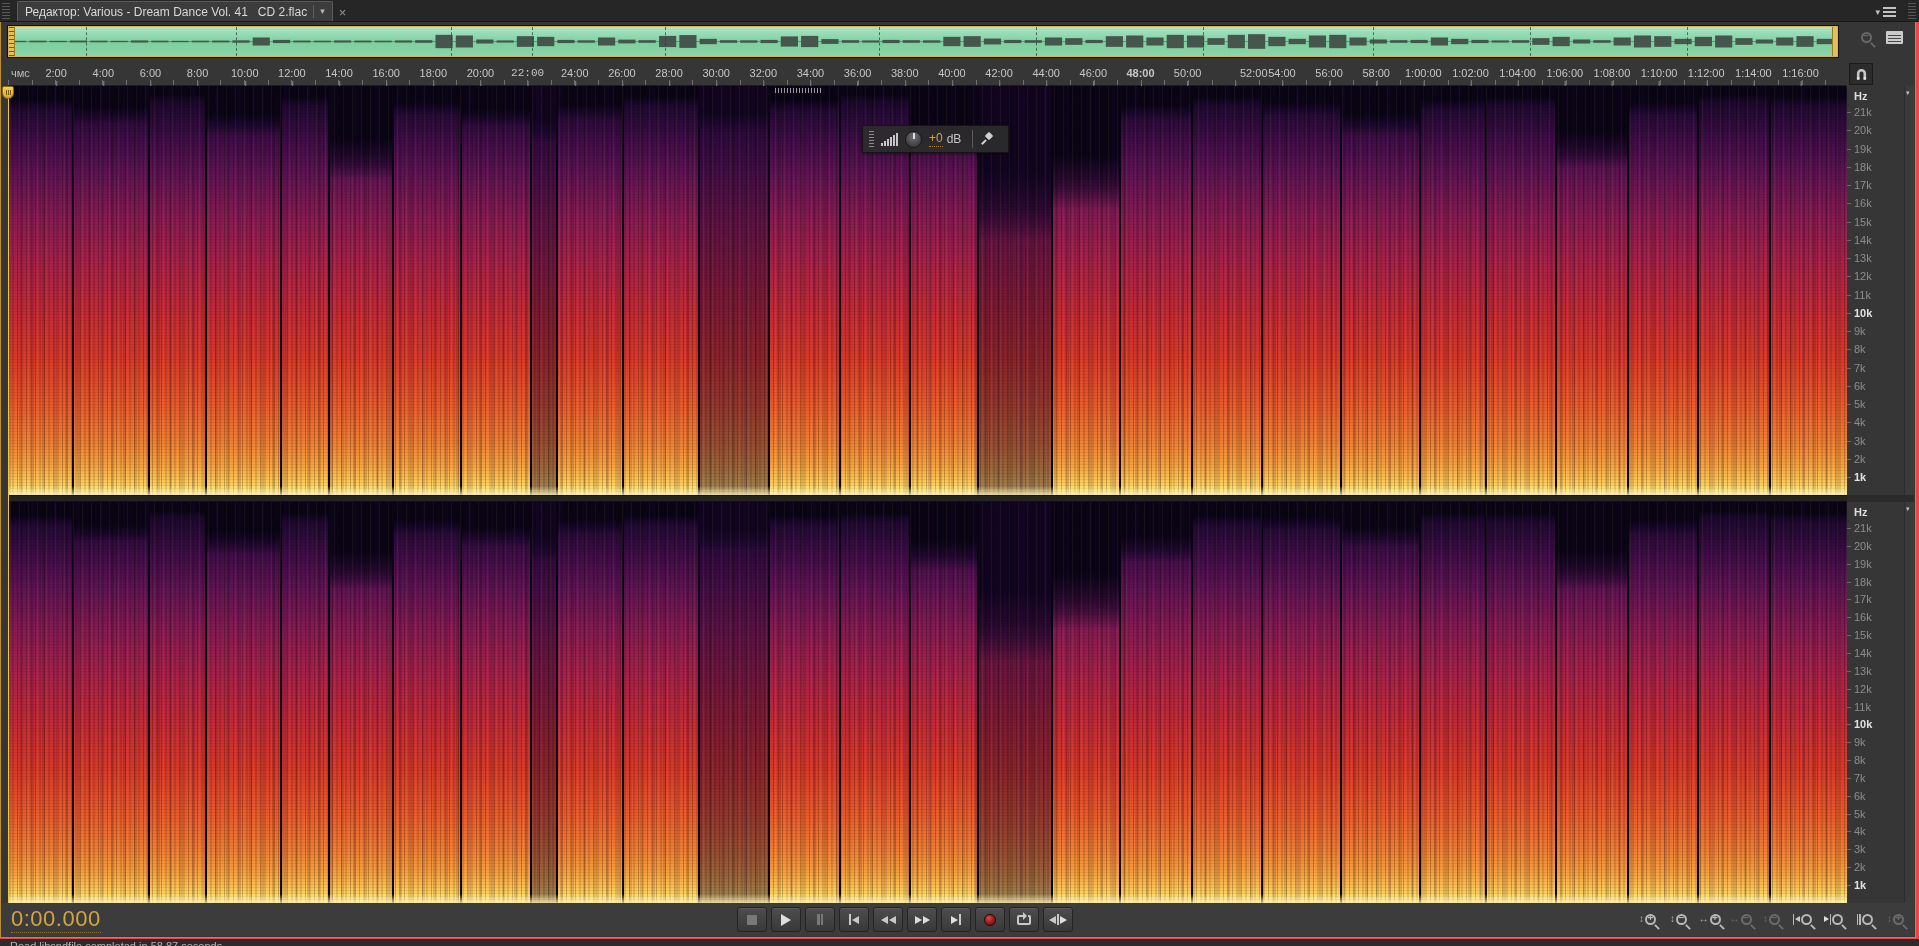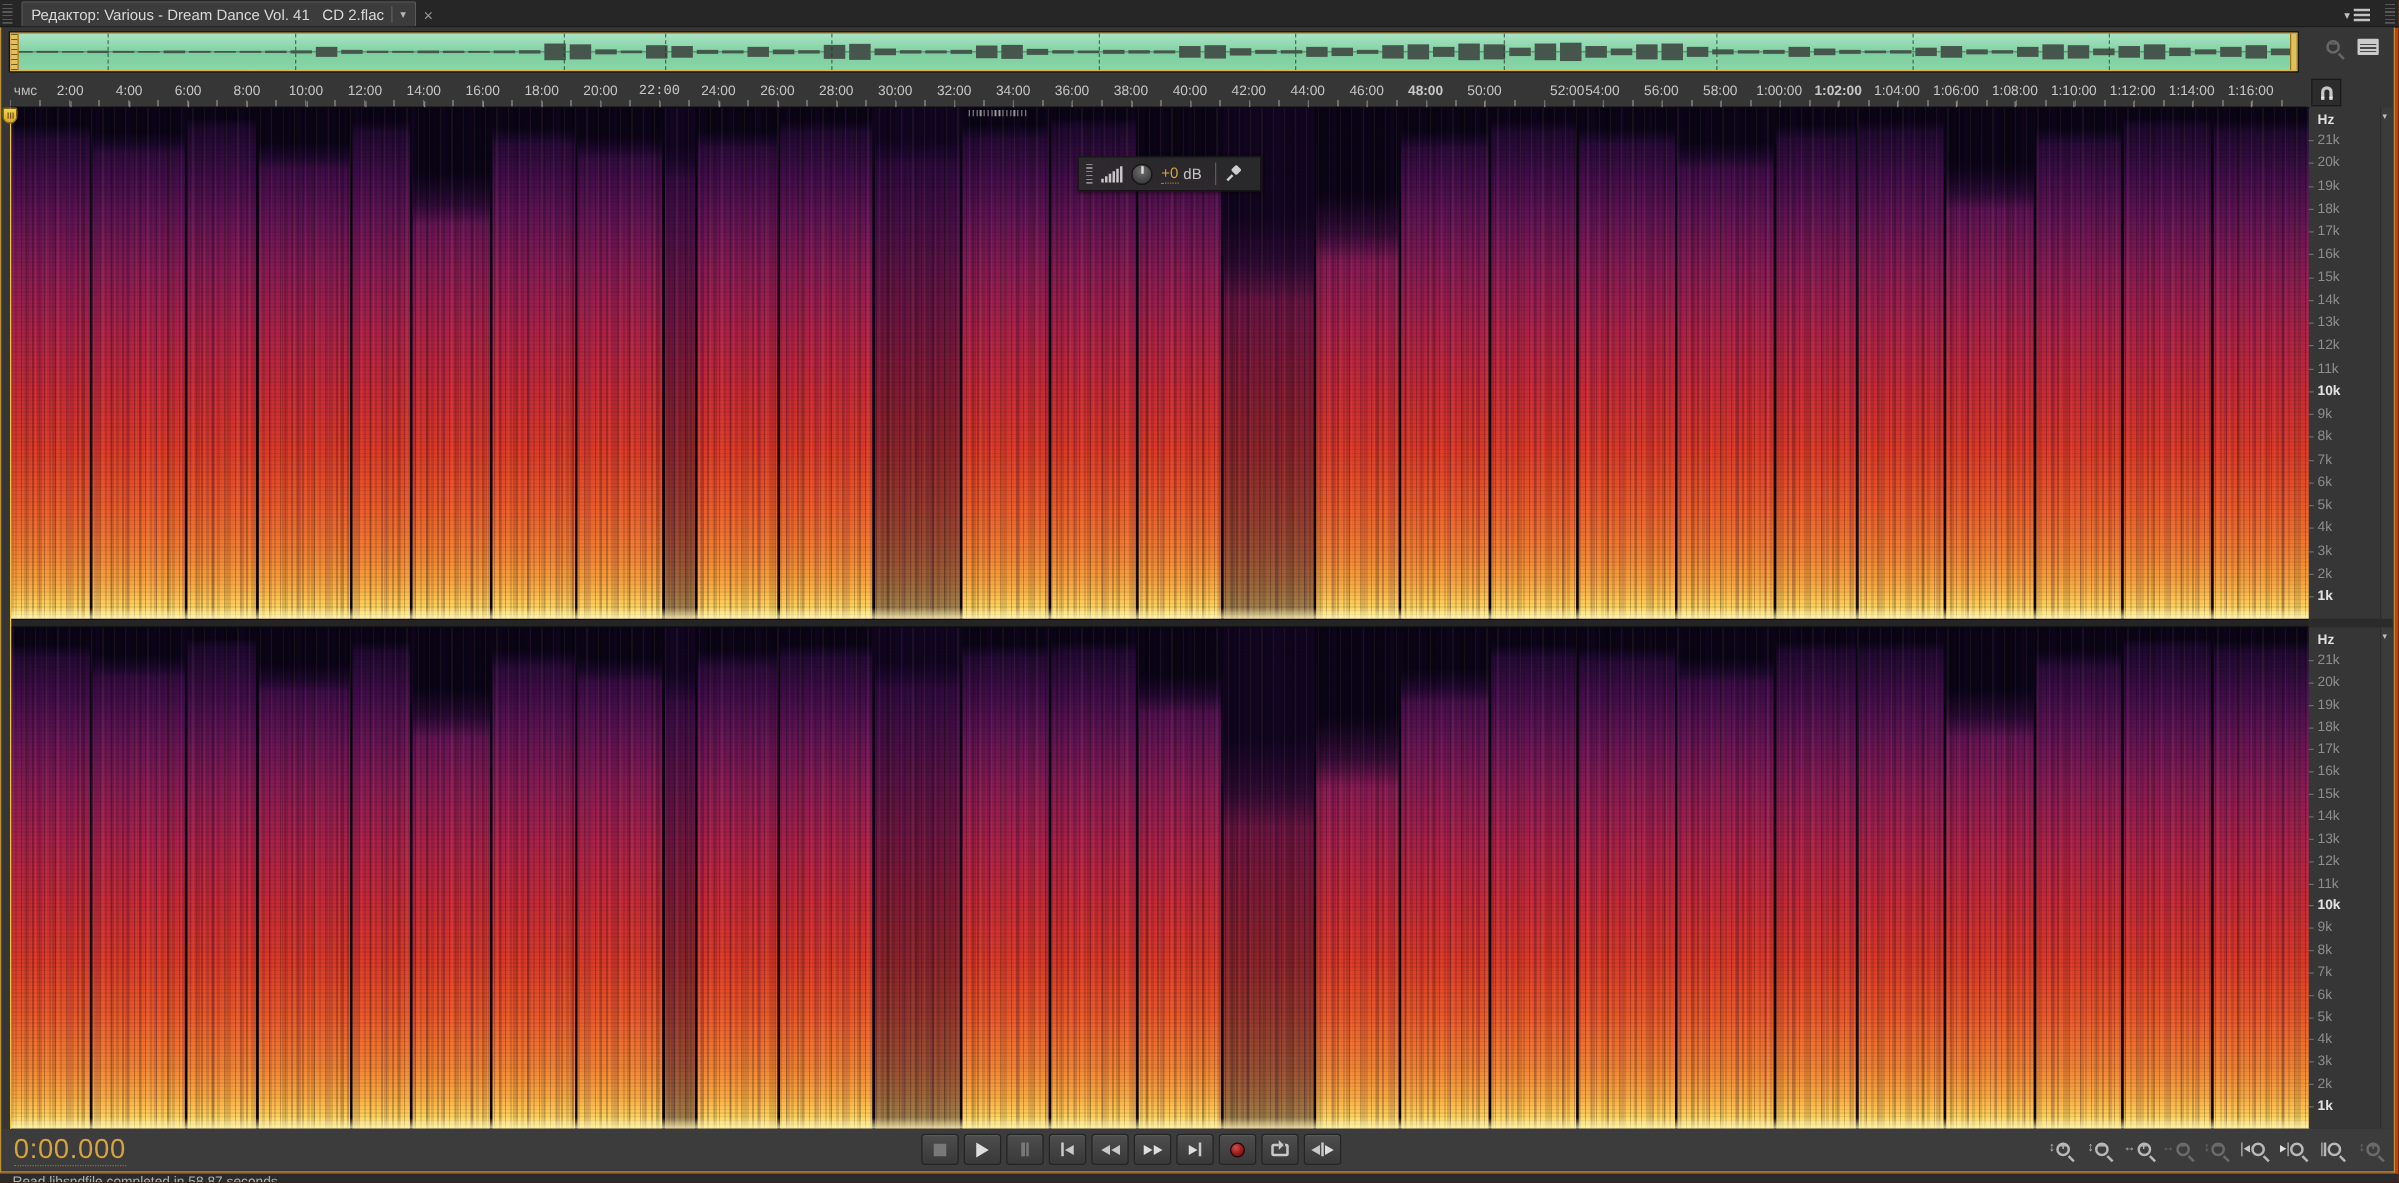--- a/index.html
+++ b/index.html
@@ -1,17 +1,17 @@
 <!DOCTYPE html>
 <html><head>
 <meta charset="utf-8">
 <style>
   html,body{margin:0;padding:0;background:#1b1b1b;}
   *{box-sizing:border-box;}
-  .app{position:relative;width:1919px;height:946px;background:#c2410c;overflow:hidden;
+  .app{position:relative;width:1919px;height:946px;background:#ef4444;overflow:hidden;
        font-family:"Liberation Sans",sans-serif;-webkit-font-smoothing:antialiased;}
 
   
   .tabbar{position:absolute;left:0;top:0;width:100%;height:22px;background:#262626;
           border-bottom:1px solid #181818;display:flex;align-items:flex-end;}
   .grip{width:8px;height:16px;margin:3px 3px 2px 2px;
         background:repeating-linear-gradient(0deg,#585858 0 1px,transparent 1px 3px);}
   .tab{margin-left:4px;height:20px;background:#3c3c3c;border:1px solid #5a5a5a;border-bottom:none;
        border-radius:2px 2px 0 0;display:flex;align-items:center;padding:0 7px;}
   .tab-label{font-size:12px;color:#d8d8d8;white-space:pre;}
@@ -315,21 +315,21 @@
           <div class="ruler-label" style="left: 53.92%;">42:00</div>
           <div class="ruler-label" style="left: 56.485%;">44:00</div>
           <div class="ruler-label" style="left: 59.05%;">46:00</div>
           <div class="ruler-label" style="left: 61.615%; font-weight: bold;">48:00</div>
           <div class="ruler-label" style="left: 64.18%;">50:00</div>
           <div class="ruler-label" style="left: 66.745%; padding-left: 38px;">52:00</div>
           <div class="ruler-label" style="left: 69.31%;">54:00</div>
           <div class="ruler-label" style="left: 71.875%;">56:00</div>
           <div class="ruler-label" style="left: 74.44%;">58:00</div>
           <div class="ruler-label" style="left: 77.005%;">1:00:00</div>
-          <div class="ruler-label" style="left: 79.57%; font-weight: bold;">1:02:00</div>
+          <div class="ruler-label" style="left: 79.57%;">1:02:00</div>
           <div class="ruler-label" style="left: 82.135%;">1:04:00</div>
           <div class="ruler-label" style="left: 84.7%;">1:06:00</div>
           <div class="ruler-label" style="left: 87.265%;">1:08:00</div>
           <div class="ruler-label" style="left: 89.83%;">1:10:00</div>
           <div class="ruler-label" style="left: 92.395%;">1:12:00</div>
           <div class="ruler-label" style="left: 94.96%;">1:14:00</div>
           <div class="ruler-label" style="left: 97.525%;">1:16:00</div>
         </div>
     </div>
     <div class="magnet-btn">

